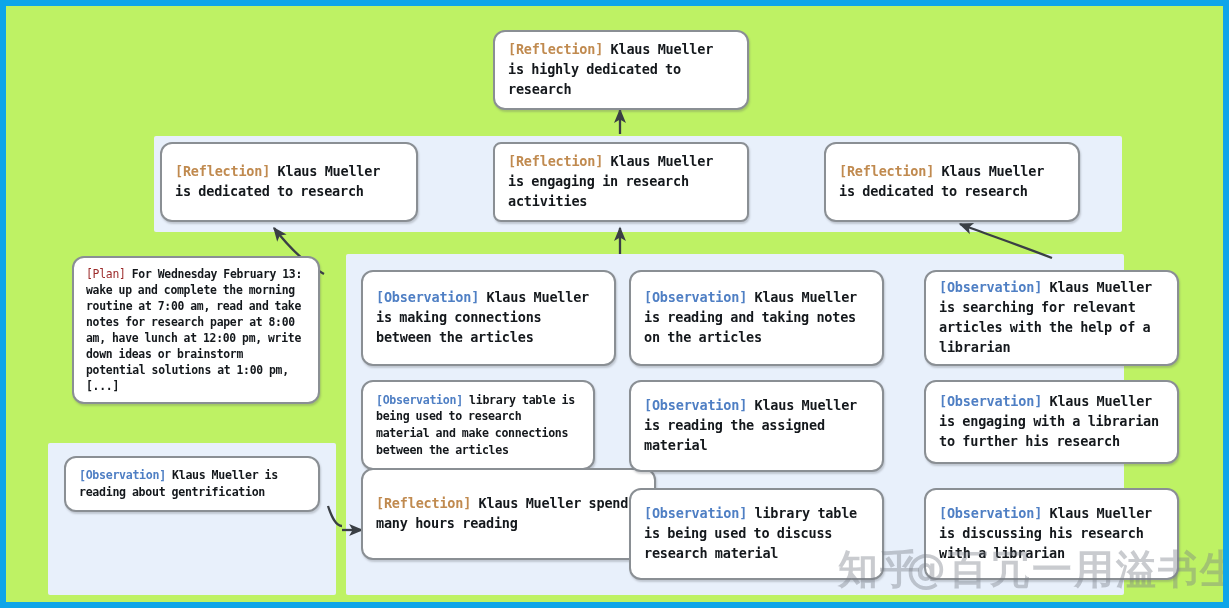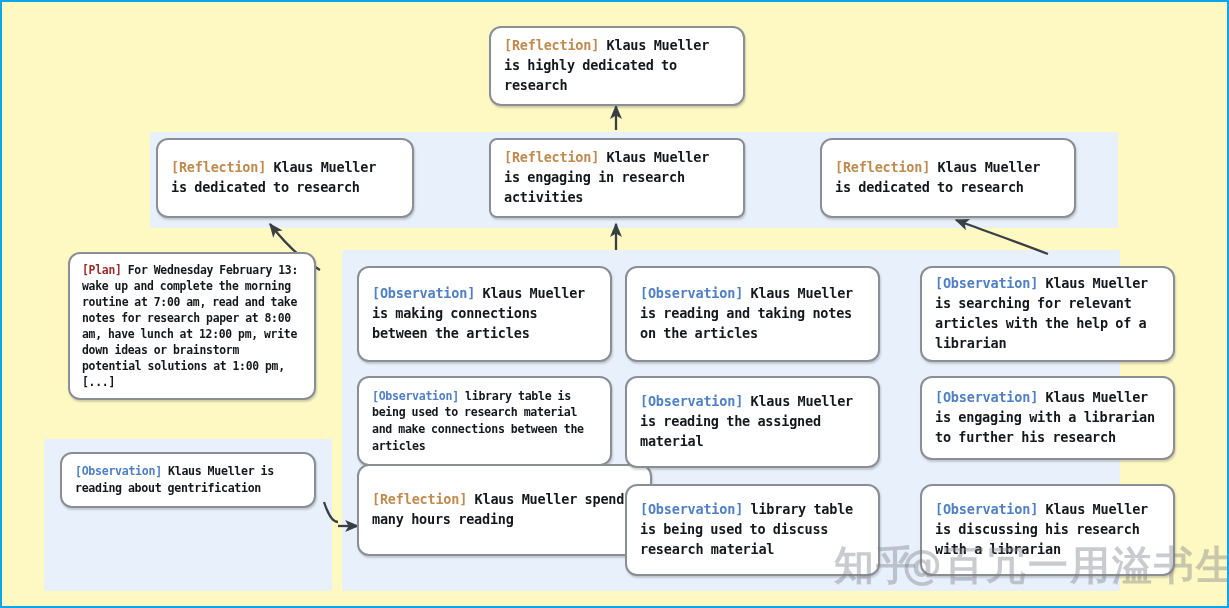--- a/index.html
+++ b/index.html
@@ -7,23 +7,23 @@
     padding: 0;
     background: #ffffff;
   }
   body {
     font-family: "DejaVu Sans Mono", "Liberation Mono", monospace;
   }
   #canvas {
     position: relative;
     width: 1229px;
     height: 608px;
-    background: #fef9c3;
+    background: #bef264;
     box-sizing: border-box;
-    border: 2px solid #0ea5e9;
+    border: 6px solid #0ea5e9;
     overflow: hidden;
   }
   .panel {
     position: absolute;
     background: #e8f0fb;
     border-radius: 2px;
   }
   .node {
     position: absolute;
     background: #ffffff;
@@ -47,21 +47,21 @@
     width: 100%;
     box-sizing: border-box;
   }
   .node.small .txt {
     font-size: 11.6px;
     line-height: 1.43;
     letter-spacing: -0.3px;
   }
   .tag-reflection { color: #c08a4f; font-weight: bold; }
   .tag-observation { color: #4f7fc4; font-weight: bold; }
-  .tag-plan { color: #9c2b2b; font-weight: bold; }
+  .tag-plan { color: #9c2b2b; font-weight: normal; }
   .node.plan .txt {
     font-size: 11.4px;
     line-height: 1.41;
     letter-spacing: -0.25px;
     padding: 0 12px;
   }
   svg.edges {
     position: absolute;
     left: 0; top: 0;
     width: 1229px;
@@ -140,21 +140,21 @@
     </div>
   </div>
 
 
   <div class="node" style="left:355px; top:264px; width:255px; height:96px;">
     <div class="txt">
       <span class="tag-observation">[Observation]</span><span> Klaus Mueller is making connections between the articles</span>
     </div>
   </div>
 
-  <div class="node small" style="left:355px; top:374px; width:255px; height:90px;">
+  <div class="node small" style="left:355px; top:374px; width:234px; height:90px;">
     <div class="txt">
       <span class="tag-observation">[Observation]</span><span> library table is being used to research material and make connections between the articles</span>
     </div>
   </div>
 
   <div class="node" style="left:355px; top:462px; width:295px; height:92px;">
     <div class="txt">
       <span class="tag-reflection">[Reflection]</span><span> Klaus Mueller spends many hours reading</span>
     </div>
   </div>

